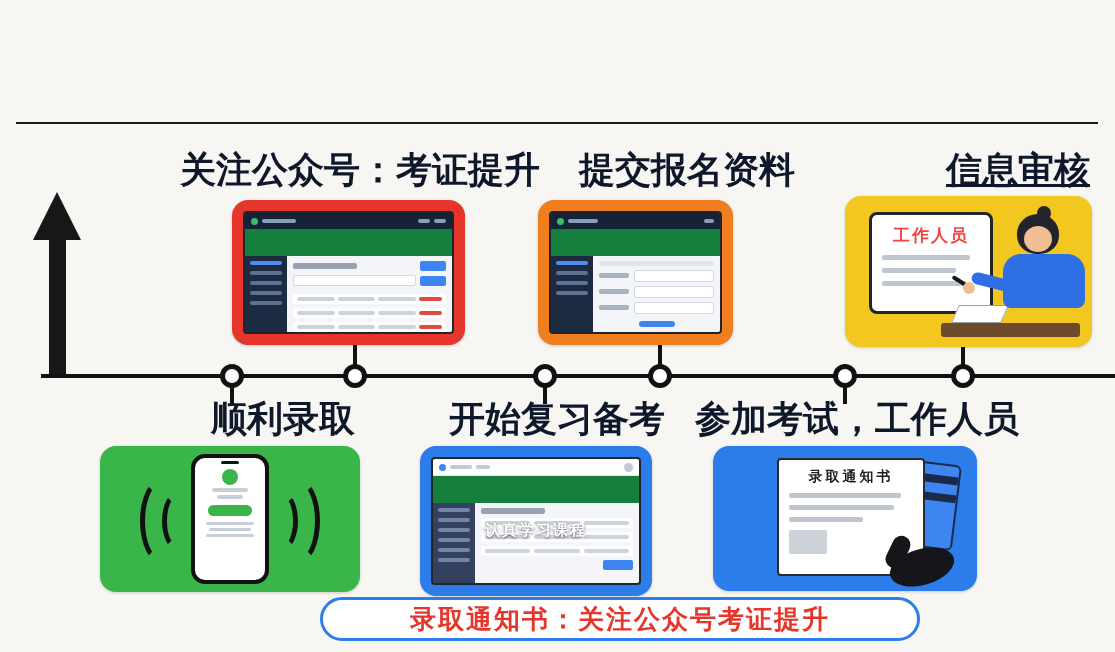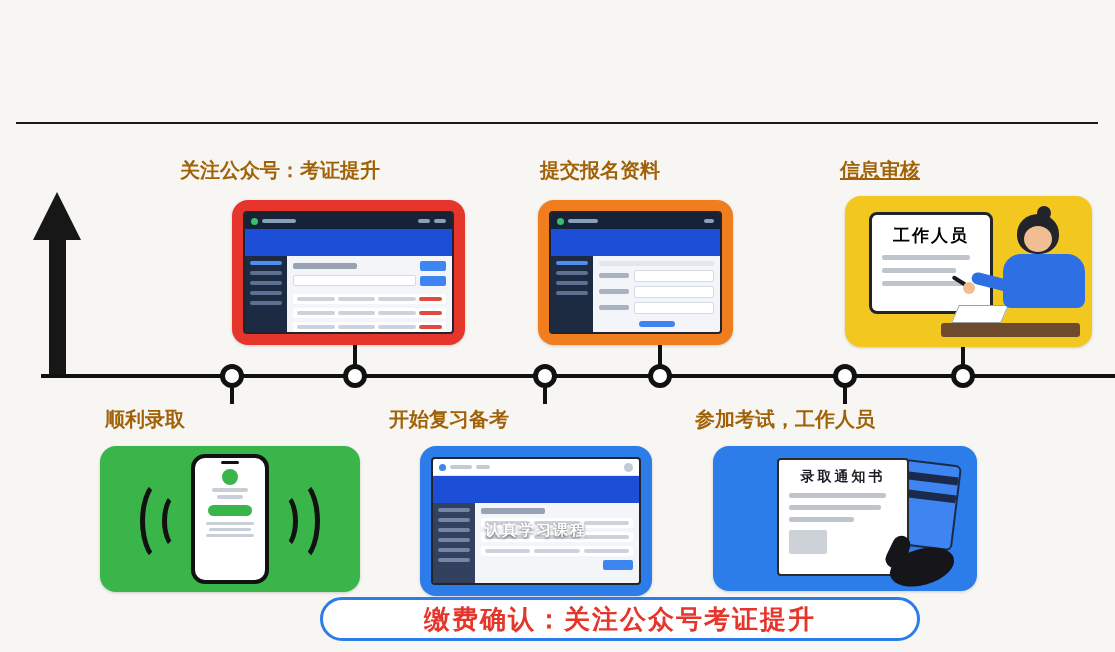--- a/index.html
+++ b/index.html
@@ -43,36 +43,36 @@
   .node{
     position:absolute;top:364px;width:14px;height:14px;
     background:#fff;border:5px solid #111;border-radius:50%;
     box-sizing:content-box;
   }
   .connector{position:absolute;width:4px;background:#111;}
 
   
   .step-label{
     position:absolute;height:36px;
-    font-size:20px;font-weight:900;color:#a16207;
-    text-align:left;line-height:36px;white-space:nowrap;
+    font-size:36px;font-weight:900;color:#0f172a;
+    text-align:right;line-height:36px;white-space:nowrap;
   }
 
   
   .card{position:absolute;border-radius:16px;box-shadow:0 1px 3px rgba(0,0,0,.18);}
   .card1{left:232px;top:200px;width:233px;height:145px;background:#e6352b;}
   .card2{left:538px;top:200px;width:195px;height:145px;background:#f07d1e;}
   .card3{left:845px;top:196px;width:247px;height:151px;background:#f2c71f;}
   .card4{left:100px;top:446px;width:260px;height:146px;background:#3ab54a;}
   .card5{left:420px;top:446px;width:232px;height:150px;background:#2c7de9;}
   .card6{left:713px;top:446px;width:264px;height:145px;background:#2c7de9;}
 
   
   .shot{
-    position:absolute;inset:11px;background:#1d4ed8;
+    position:absolute;inset:11px;background:#15803d;
     border:2px solid #20242c;border-radius:4px;overflow:hidden;
     display:flex;flex-direction:column;gap:27px;
   }
   .shot-top{height:16px;background:#152238;display:flex;align-items:center;gap:4px;padding:0 6px;flex:0 0 auto;}
   .shot-top .dot{width:7px;height:7px;border-radius:50%;flex:0 0 auto;}
   .dot.g{background:#35c06b;} .dot.b{background:#3f85f2;}
   .tbar{height:4px;border-radius:2px;background:#8aa0b8;}
   .sp{flex:1;}
   .shot-body{flex:1;display:flex;min-height:0;}
   .shot-side{width:32px;background:#1d2b42;padding:5px;display:flex;flex-direction:column;gap:6px;flex:0 0 auto;}
@@ -109,21 +109,21 @@
     text-shadow:0 1px 3px rgba(0,0,0,.65);letter-spacing:2px;
   }
 
   
   .illus{position:absolute;inset:0;}
   .sign{
     position:absolute;left:24px;top:16px;width:124px;height:102px;
     background:#fff;border:3px solid #20242c;border-radius:8px;
     padding:9px 10px;box-sizing:border-box;
   }
-  .sign-title{font-size:17px;font-weight:900;color:#000000;text-align:center;letter-spacing:2px;}
+  .sign-title{font-size:17px;font-weight:900;color:#ef4444;text-align:center;letter-spacing:2px;}
   .sign .bar{display:block;height:5px;background:#bfc5cd;border-radius:2px;margin-top:8px;}
   .w90{width:90%;} .w75{width:75%;} .w85{width:85%;} .w60{width:60%;}
   .p-bun{position:absolute;left:192px;top:10px;width:14px;height:14px;border-radius:50%;background:#23232b;}
   .p-hair{position:absolute;left:172px;top:18px;width:42px;height:40px;border-radius:50% 50% 46% 46%;background:#23232b;}
   .p-face{position:absolute;left:179px;top:30px;width:28px;height:26px;border-radius:50%;background:#f1bd92;}
   .p-body{position:absolute;left:158px;top:58px;width:82px;height:54px;background:#2f6fe4;border-radius:18px 18px 8px 8px;}
   .p-arm{position:absolute;left:126px;top:82px;width:58px;height:12px;background:#2f6fe4;border-radius:6px;transform:rotate(14deg);}
   .p-hand{position:absolute;left:118px;top:86px;width:12px;height:12px;border-radius:50%;background:#f1bd92;}
   .p-pen{position:absolute;left:106px;top:84px;width:20px;height:4px;background:#16181d;border-radius:2px;transform:rotate(32deg);}
   .p-desk{position:absolute;left:96px;right:12px;bottom:10px;height:14px;background:#6f4b2e;border-radius:3px;}
@@ -149,21 +149,21 @@
   .arc-ri{right:62px;top:46px;width:20px;height:48px;}
 
   
   .bluecard{
     position:absolute;left:186px;top:16px;width:54px;height:82px;
     background:#3f85f2;border:2px solid #1b2a4a;border-radius:6px;
     transform:rotate(7deg);overflow:hidden;
   }
   .bluecard i{display:block;height:8px;background:#1b2a4a;margin-top:10px;}
   .letter{
-    position:absolute;left:64px;top:12px;width:132px;height:118px;
+    position:absolute;left:64px;top:12px;width:148px;height:118px;
     background:#fff;border:2px solid #2b2b2b;border-radius:4px;
     padding:8px 10px;box-sizing:border-box;
   }
   .letter-title{font-size:14px;font-weight:900;color:#1c1e24;text-align:center;letter-spacing:3px;}
   .letter .bar{display:block;height:5px;background:#bfc5cd;border-radius:2px;margin-top:7px;}
   .letter .block{width:38px;height:24px;background:#cdd2d9;margin-top:8px;border-radius:2px;}
   .hand-palm{position:absolute;right:22px;bottom:6px;width:66px;height:36px;background:#15151a;border-radius:50%;transform:rotate(-16deg);}
   .hand-thumb{position:absolute;right:70px;bottom:22px;width:18px;height:34px;background:#15151a;border-radius:9px;transform:rotate(26deg);}
 
   
@@ -198,21 +198,21 @@
   <div class="node" style="left:343px;"></div>
   <div class="node" style="left:533px;"></div>
   <div class="node" style="left:648px;"></div>
   <div class="node" style="left:833px;"></div>
   <div class="node" style="left:951px;"></div>
 
   <div class="step-label" style="left:180px;top:152px;width:355px;">关注公众号：考证提升</div>
   <div class="step-label" style="left:540px;top:152px;width:255px;">提交报名资料</div>
   <div class="step-label" style="left:840px;top:152px;width:250px;text-decoration:underline;">信息审核</div>
   <div class="step-label" style="left:105px;top:401px;width:250px;">顺利录取</div>
-  <div class="step-label" style="left:389px;top:401px;width:250px;">开始复习备考</div>
+  <div class="step-label" style="left:415px;top:401px;width:250px;">开始复习备考</div>
   <div class="step-label" style="left:695px;top:401px;width:300px;">参加考试，工作人员</div>
 
   <div class="card card1">
     <div class="shot">
       <div class="shot-top">
         <span class="dot g"></span>
         <span class="tbar" style="width:34px;"></span>
         <span class="sp"></span>
         <span class="tbar" style="width:12px;"></span>
         <span class="tbar" style="width:12px;"></span>
@@ -392,15 +392,15 @@
         <span class="bar w90"></span>
         <span class="bar w85"></span>
         <span class="bar w60"></span>
         <div class="block"></div>
       </div>
       <div class="hand-thumb"></div>
       <div class="hand-palm"></div>
     </div>
   </div>
 
-  <div class="footer-pill">缴费确认：关注公众号考证提升</div>
+  <div class="footer-pill">录取通知书：关注公众号考证提升</div>
 
 </div>
 
 </body></html>

